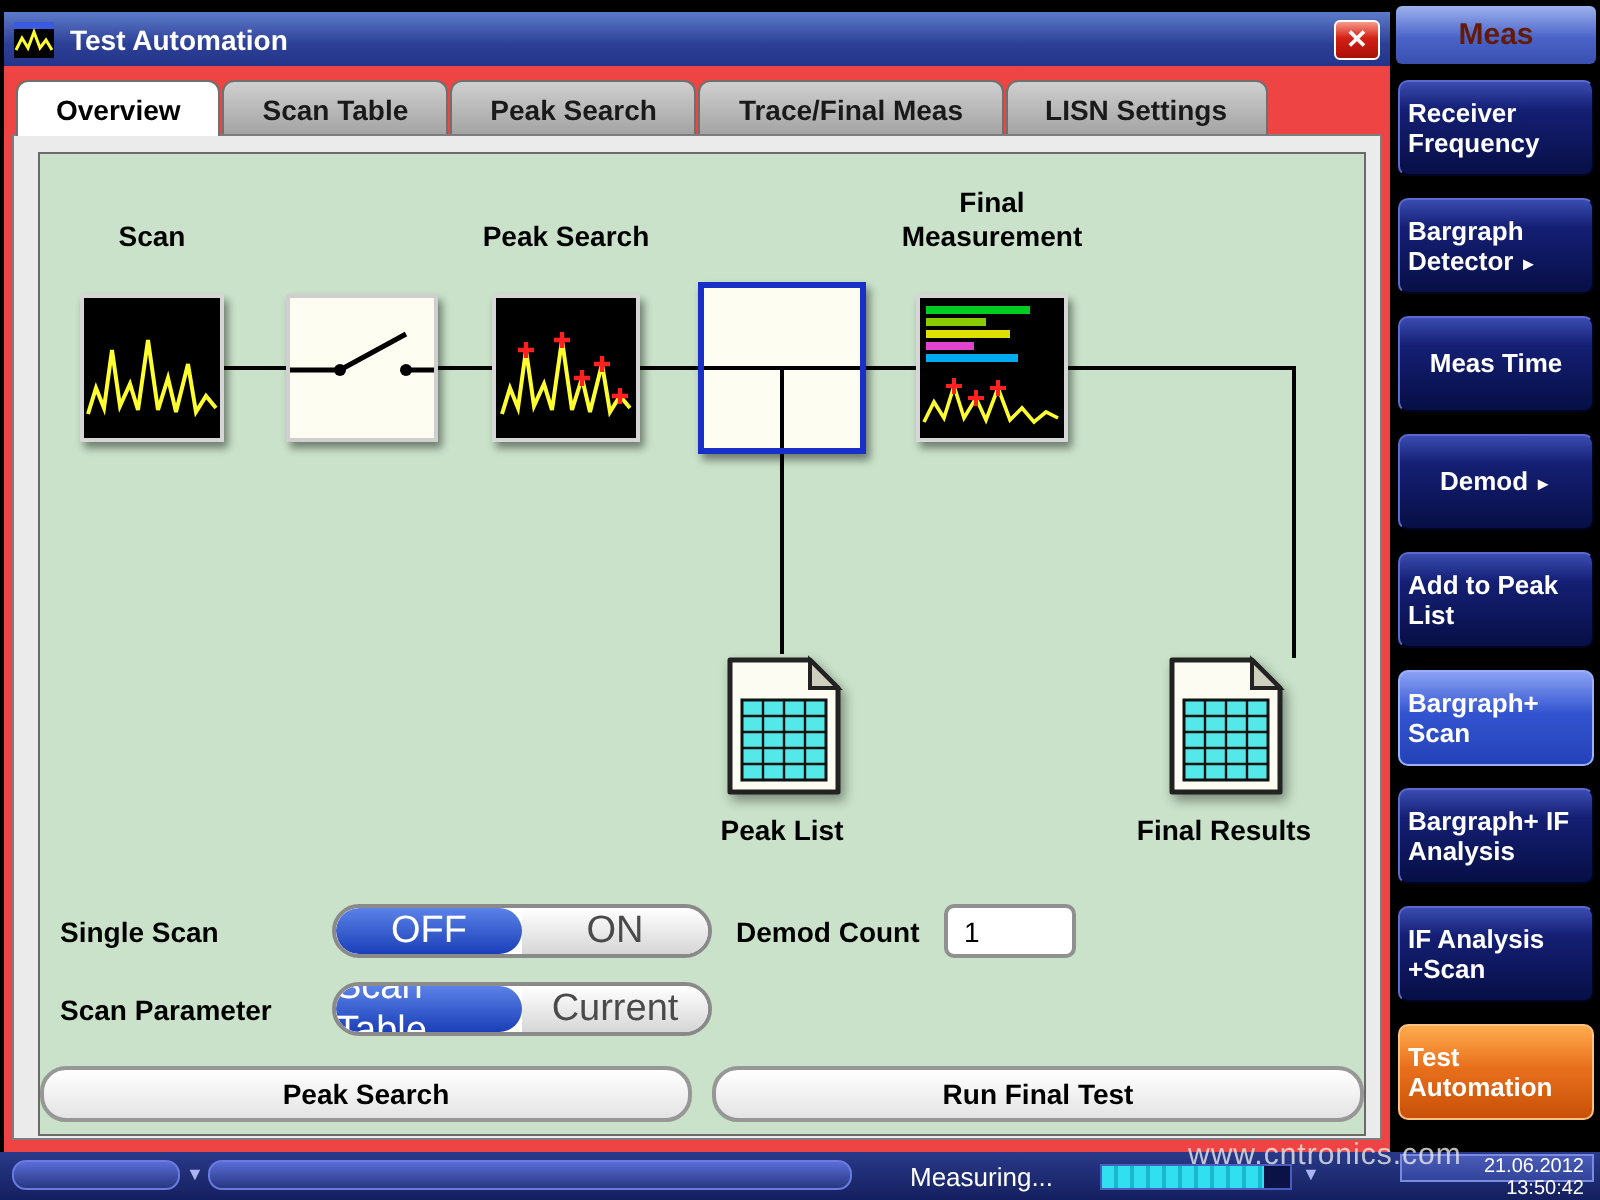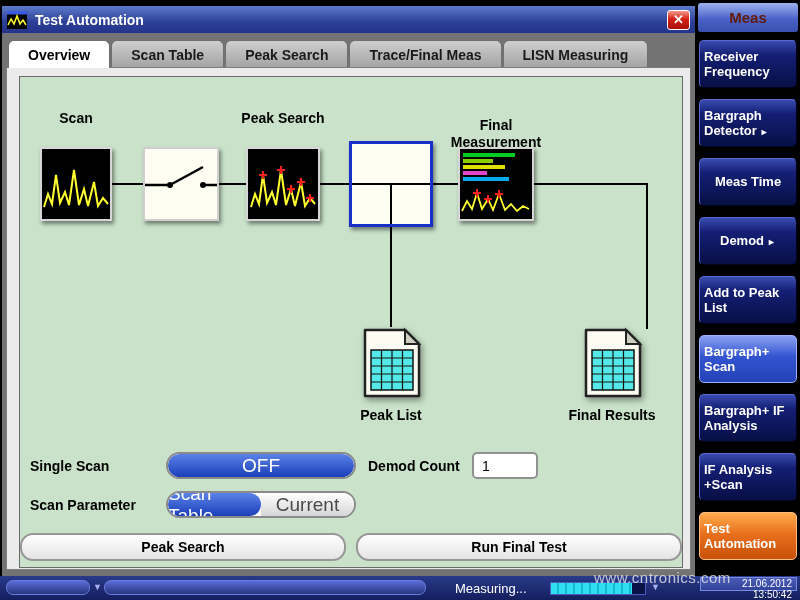--- a/index.html
+++ b/index.html
@@ -10,37 +10,37 @@
   .dialog { position:absolute; left:0; top:0; width:697px; height:576px; background:#000; }
   .titlebar { position:absolute; left:2px; top:6px; width:693px; height:27px;
     background:linear-gradient(180deg,#5d7bca,#2c3f96 60%,#24348a);
     display:flex; align-items:center; padding:0 5px; }
   .title-icon { width:20px; height:18px; margin-right:8px; }
   .title-text { color:#fff; font-weight:bold; font-size:14px; }
   .close-btn { margin-left:auto; width:23px; height:20px; border-radius:3px;
     background:linear-gradient(#f59a8a,#d42015 45%,#a81008); border:1px solid #fff;
     color:#fff; font-weight:bold; font-size:13px; display:flex; align-items:center; justify-content:center; cursor:pointer; }
 
-  .dialog-body { position:absolute; left:2px; top:33px; width:693px; height:543px; background:#737373; }
+  .dialog-body { position:absolute; left:2px; top:33px; width:693px; height:543px; background:#ef4444; }
 
   .tabs { position:absolute; left:6px; top:7px; height:28px; display:flex; }
   .tab { padding:0 19px; display:flex; align-items:center; font-weight:bold; font-size:14px; color:#1a1a1a;
     background:linear-gradient(#cfcfcf,#a2a2a2); border:1px solid #6f6f6f; border-bottom:none;
     border-radius:6px 6px 0 0; margin-right:1px; cursor:pointer; }
   .tab.active { background:#fff; color:#000; z-index:2; }
 
   .tab-page { position:absolute; left:4px; top:34px; width:685px; height:503px;
     background:#ebebeb; border:1px solid #7d7d7d; }
 
   .green-panel { position:absolute; left:12px; top:8px; width:664px; height:492px;
     background:#c9e2c9; border:1px solid #6a6a6a; }
 
   
   .diag-label { position:absolute; font-size:14px; font-weight:bold; color:#000; text-align:center; }
-  .pre-line { white-space:pre-line;margin-top:24px; }
+  .pre-line { white-space:pre-line; }
   .lbl-scan { left:16px; top:33px; width:80px; }
   .lbl-peaksearch { left:203px; top:33px; width:120px; }
   .lbl-finalmeas { left:406px; top:16px; width:140px; line-height:17px; }
   .lbl-peaklist { left:311px; top:330px; width:120px; }
   .lbl-finalresults { left:522px; top:330px; width:140px; }
 
   .ln { position:absolute; background:#000; z-index:1; }
   .l1 { left:92px;  top:106px; width:31px;  height:2px; }
   .l2 { left:199px; top:106px; width:27px;  height:2px; }
   .l3 { left:300px; top:106px; width:29px;  height:2px; }
@@ -144,21 +144,21 @@
       <div class="close-btn">✕</div>
     </div>
 
     <div class="dialog-body">
 
       <div class="tabs">
         <div class="tab active">Overview</div>
         <div class="tab">Scan Table</div>
         <div class="tab">Peak Search</div>
         <div class="tab">Trace/Final Meas</div>
-        <div class="tab">LISN Measuring</div>
+        <div class="tab">LISN Settings</div>
       </div>
 
       <div class="tab-page">
         <div class="green-panel">
 
           <div class="diag-label lbl-scan">Scan</div>
           <div class="diag-label lbl-peaksearch">Peak Search</div>
           <div class="diag-label lbl-finalmeas pre-line">Final
 Measurement</div>
           <div class="diag-label lbl-peaklist">Peak List</div>
@@ -242,20 +242,21 @@
               <path d="M11 3 L51 3 L65 17 L65 69 L11 69 Z" fill="#fcfcf2" stroke="#222" stroke-width="2.5" stroke-linejoin="round"></path>
               <path d="M51 3 L51 17 L65 17 Z" fill="#cfcfc0" stroke="#222" stroke-width="2"></path>
               <rect x="17" y="23" width="42" height="40" fill="#55e8e8" stroke="#111" stroke-width="1.5"></rect>
               <path d="M27.5 23 V63 M38 23 V63 M48.5 23 V63 M17 31 H59 M17 39 H59 M17 47 H59 M17 55 H59" stroke="#111" stroke-width="1.2" fill="none"></path>
             </svg>
           </div>
 
           <div class="ctl-label lbl-singlescan">Single Scan</div>
           <div class="toggle tog-singlescan">
             <div class="tog-half tog-sel">OFF</div>
+            <div class="tog-half tog-unsel">ON</div>
           </div>
 
           <div class="ctl-label lbl-scancount">Demod Count</div>
           <input class="inp-scancount" type="text" value="1" style="">
 
           <div class="ctl-label lbl-scanparam">Scan Parameter</div>
           <div class="toggle tog-scanparam">
             <div class="tog-half tog-sel">Scan Table</div>
             <div class="tog-half tog-unsel">Current</div>
           </div>

